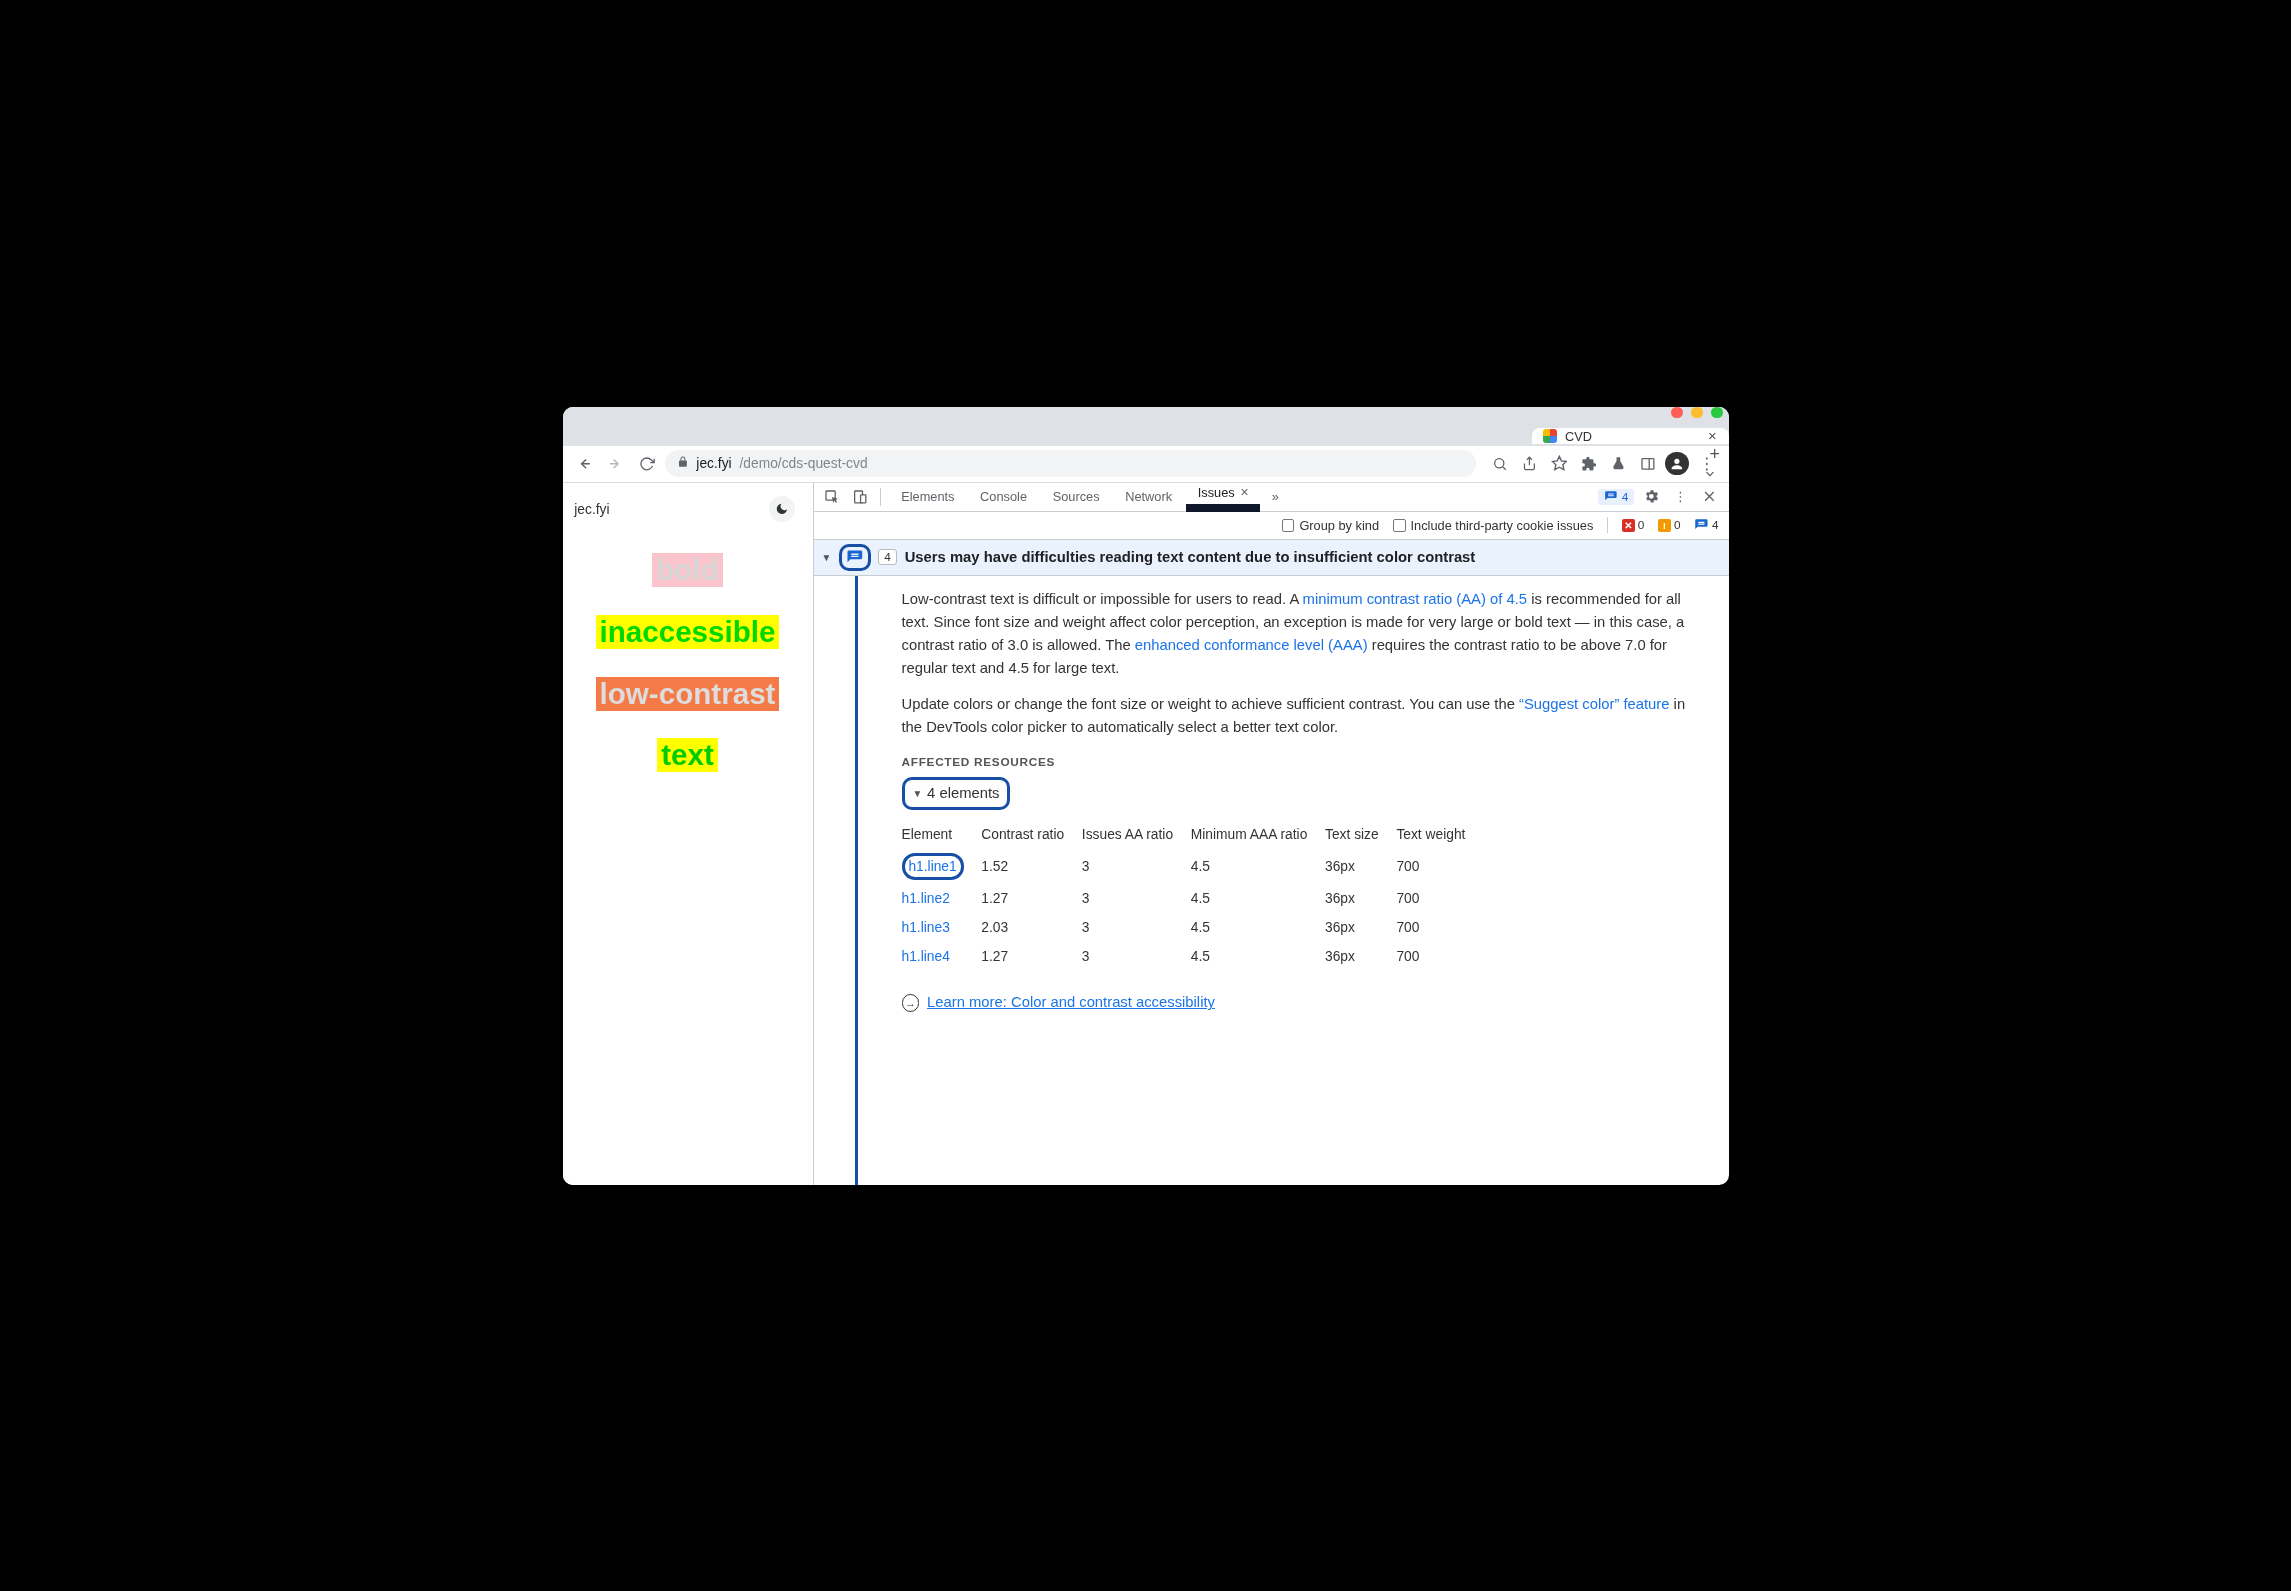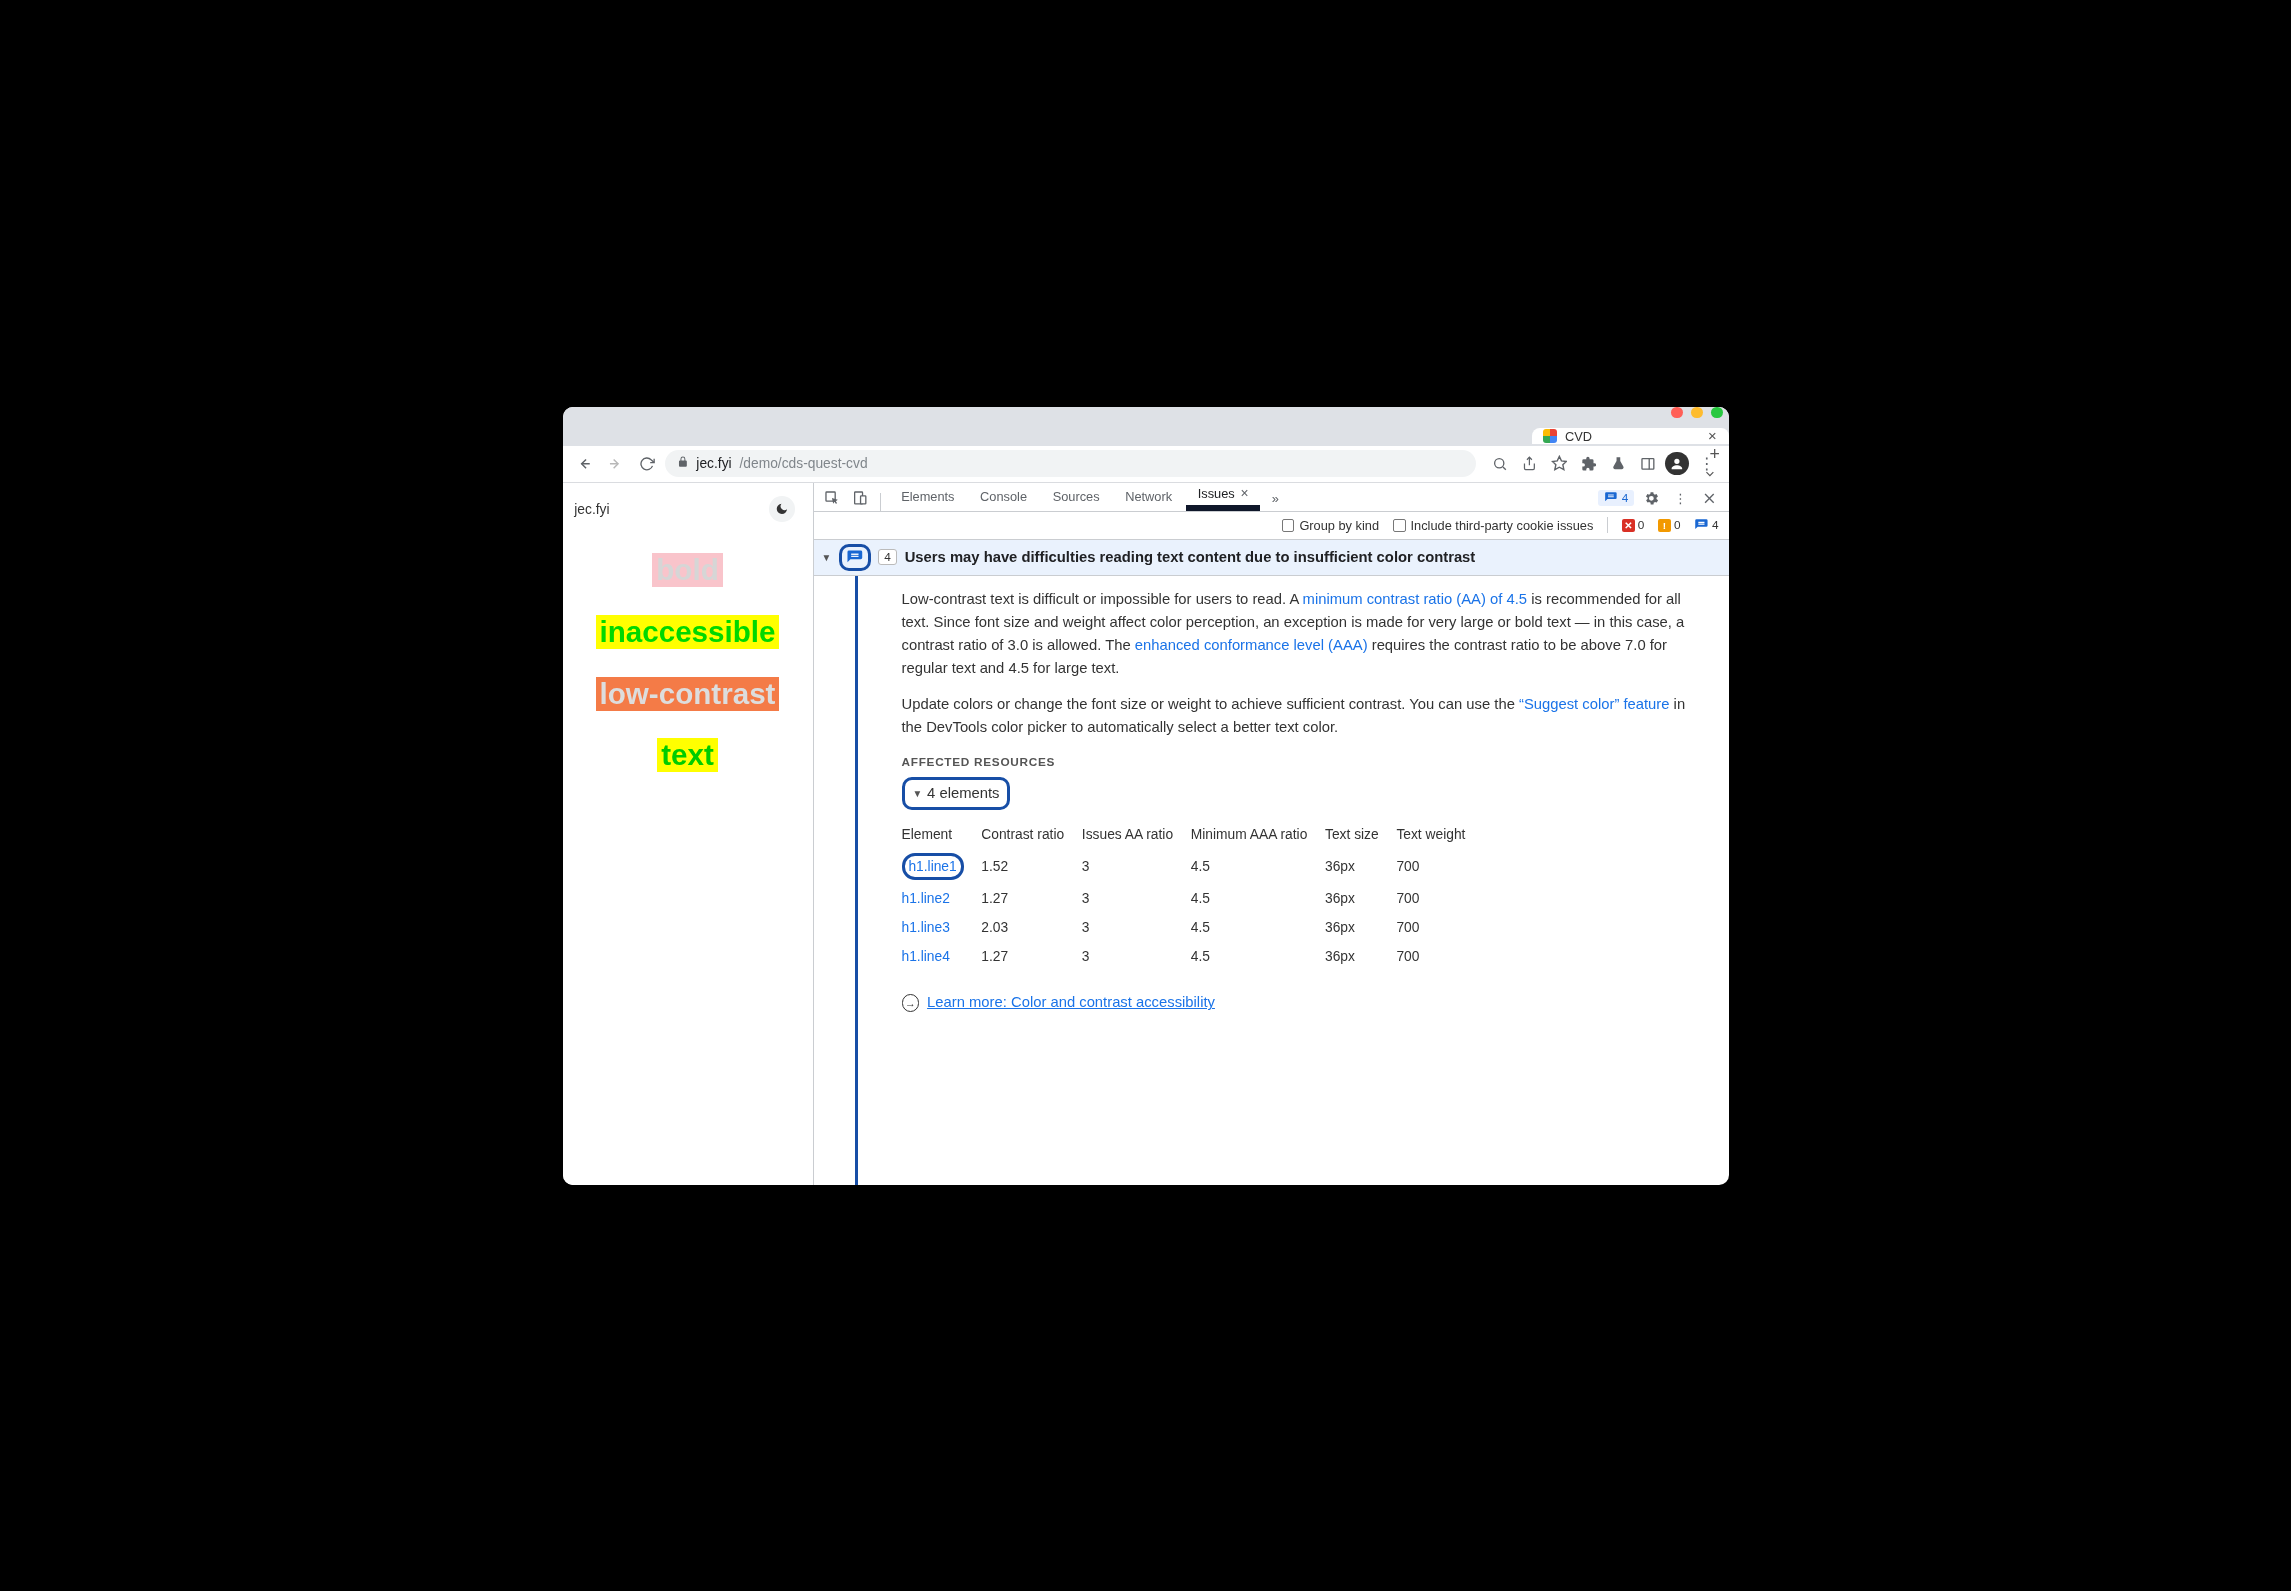--- a/index.html
+++ b/index.html
@@ -103,28 +103,28 @@
   .line1 { background:#f9c4cb; color:#d6d6d6; }
   .line2 { background:#ffff00; color:#00d800; }
   .line3 { background:#f47b47; color:#dddddd; }
   .line4 { background:#ffff00; color:#00cc00; }
   
   .devtools { flex:1; display:flex; flex-direction:column; font-size:12.8px; color:#333; }
   .dt-tabbar {
     height:29.6px;
     border-bottom:1px solid #cacdd1;
     display:flex;
-    align-items:flex-end;
+    align-items:center;
     padding:0 5.9px;
     gap:2px;
   }
   .dt-iconbtn { width:25.6px; height:25.6px; display:flex; align-items:center; justify-content:center; color:#5f6368; }
   .dt-sep { width:1px; height:17.7px; background:#cacdd1; margin:0 5.9px; }
   .dt-tab { padding:0 11.8px; height:29.6px; display:flex; align-items:center; color:#5f6368; cursor:pointer; gap:5.9px; }
-  .dt-tab.active { color:#202124; border-bottom:6px solid #0f172a; height:29.6px; }
+  .dt-tab.active { color:#202124; border-bottom:8px solid #0f172a; height:29.6px; }
   .dt-tab-close { font-size:13.8px; color:#5f6368; }
   .dt-right { margin-left:auto; display:flex; align-items:center; gap:3.9px; }
   .count-chip { background:#e8f0fe; color:#1967d2; border-radius:3px; padding:1px 5.9px; display:flex; align-items:center; gap:3.9px; font-size:11.8px; }
   
   .dt-filterbar {
     height:27.6px;
     border-bottom:1px solid #cacdd1;
     display:flex;
     align-items:center;
     justify-content:flex-end;

